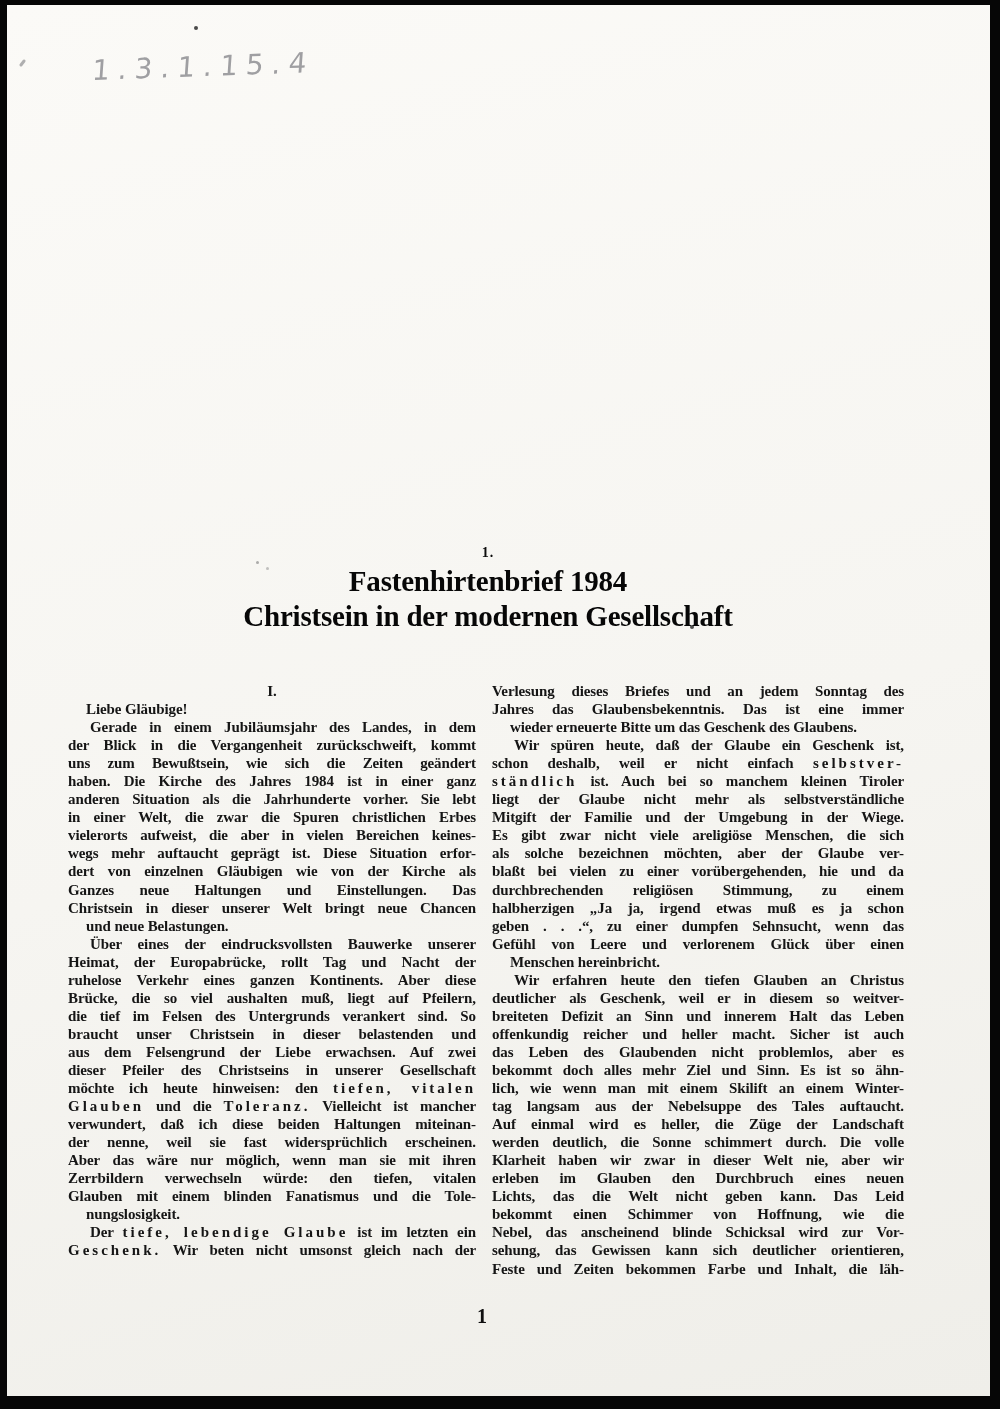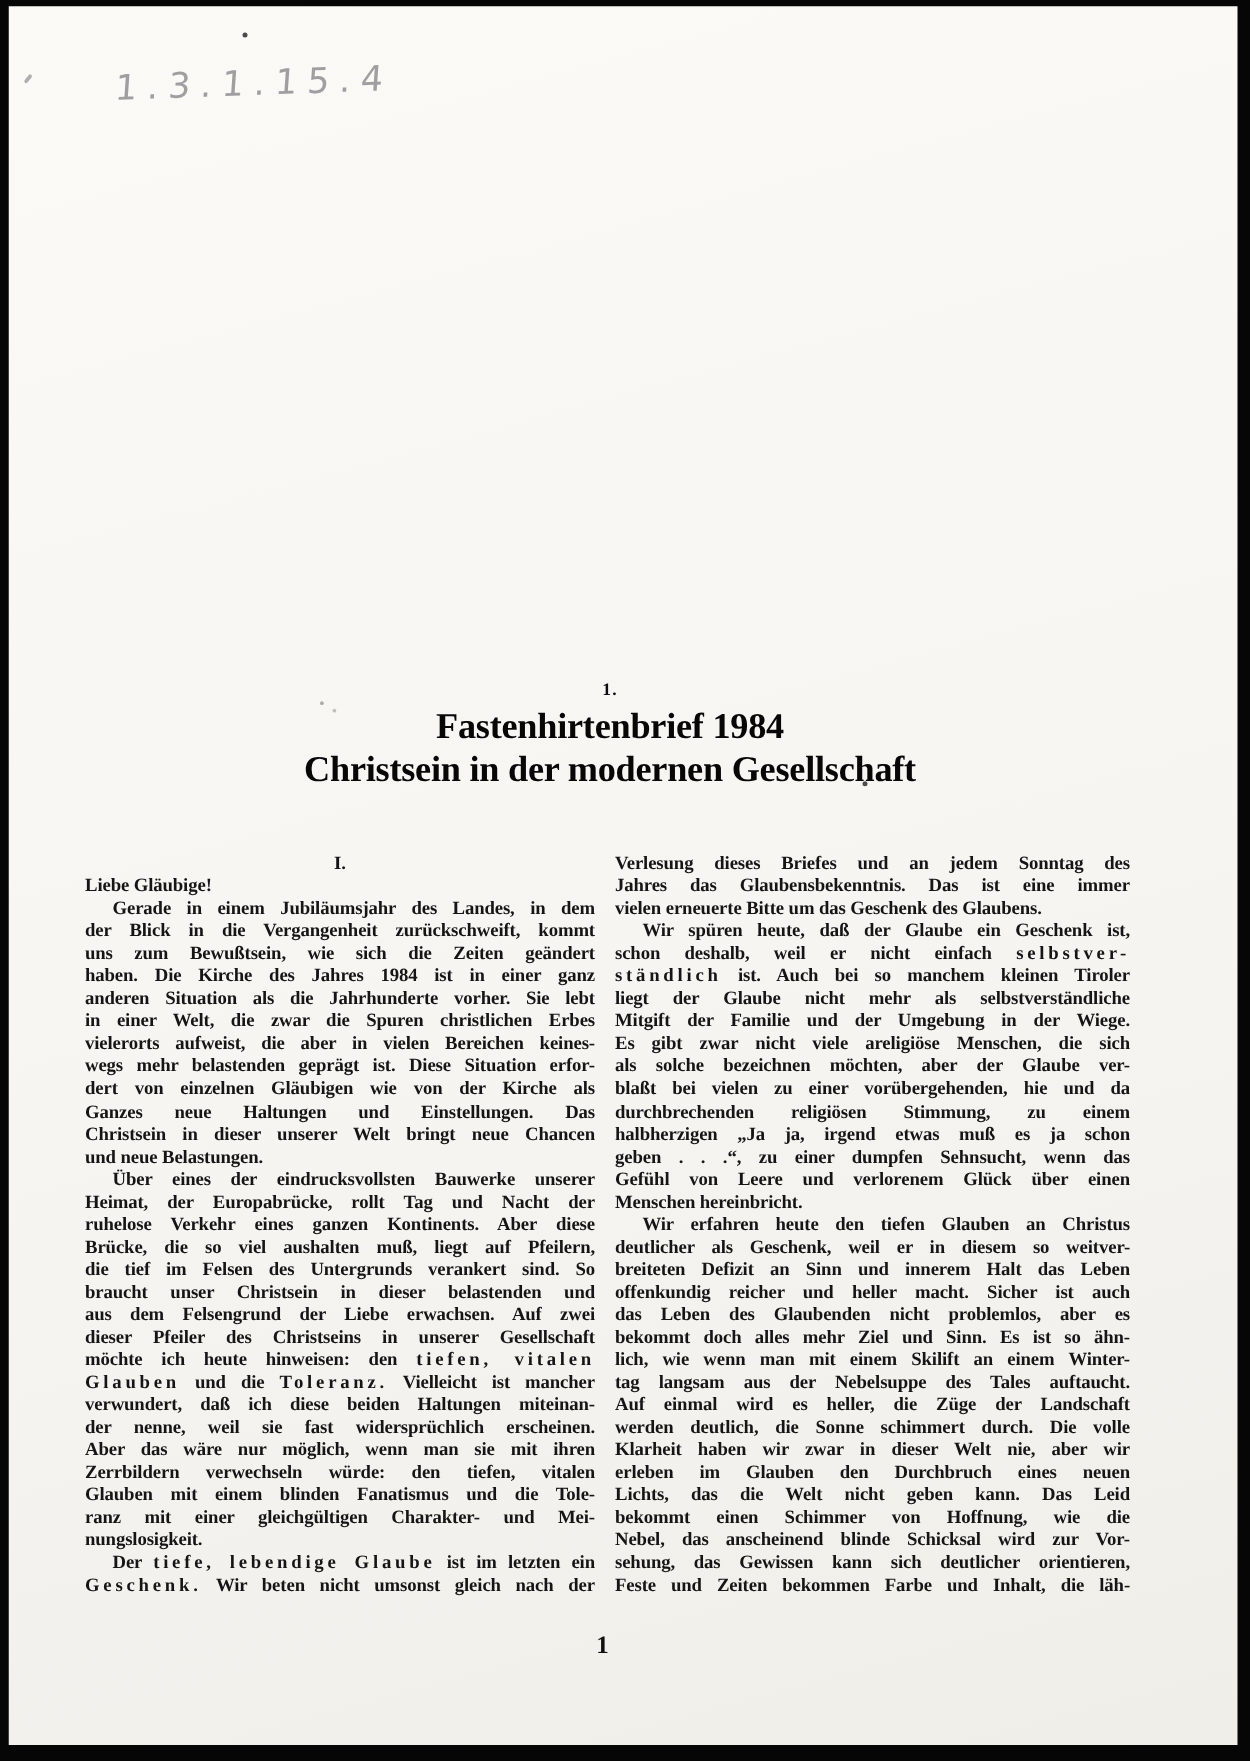--- a/index.html
+++ b/index.html
@@ -34,21 +34,21 @@
   }
   .col {
     position: absolute; top: 682px;
     font-size: 15px; line-height: 18.05px;
     font-weight: 700; color: #151515; letter-spacing: -0.1px;
   }
   .col-left  { left: 68px;  width: 408px; }
   .col-right { left: 492px; width: 412px; }
   .col-heading { text-align: center; }
   .tline { text-align: justify; text-align-last: justify; }
-  .tlast { text-align-last: left; }
+  .tlast { text-align-last: left; margin-left: 18px; }
   .indent { text-indent: 22px; }
   .sperr { letter-spacing: 0.2em; }
   .pageno {
     position: absolute; left: 477px; top: 1305px;
     font-size: 20px; font-weight: 700; color: #101010;
   }
   .speck { position: absolute; border-radius: 50%; }
   .speck-1 { left: 194px; top: 26px;  width: 4px; height: 4px; background: #2a2a2a; opacity: .85; }
   .speck-2 { left: 21px;  top: 59px;  width: 3px; height: 8px; background: #7d7d80; transform: rotate(38deg); opacity: .6; border-radius: 2px; }
   .speck-3 { left: 256px; top: 561px; width: 3px; height: 3px; background: #6e6e6e; opacity: .55; }
@@ -79,49 +79,48 @@
 <div class="col col-left" id="col-left">
     <div class="col-heading">I.</div>
     <div class="tline tlast">Liebe Gläubige!</div>
     <div class="tline indent">Gerade in einem Jubiläumsjahr des Landes, in dem</div>
     <div class="tline">der Blick in die Vergangenheit zurückschweift, kommt</div>
     <div class="tline">uns zum Bewußtsein, wie sich die Zeiten geändert</div>
     <div class="tline">haben. Die Kirche des Jahres 1984 ist in einer ganz</div>
     <div class="tline">anderen Situation als die Jahrhunderte vorher. Sie lebt</div>
     <div class="tline">in einer Welt, die zwar die Spuren christlichen Erbes</div>
     <div class="tline">vielerorts aufweist, die aber in vielen Bereichen keines-</div>
-    <div class="tline">wegs mehr belastenden geprägt ist. Diese Situation erfor-</div>
+    <div class="tline">wegs mehr auftaucht geprägt ist. Diese Situation erfor-</div>
     <div class="tline">dert von einzelnen Gläubigen wie von der Kirche als</div>
     <div class="tline">Ganzes neue Haltungen und Einstellungen. Das</div>
     <div class="tline">Christsein in dieser unserer Welt bringt neue Chancen</div>
     <div class="tline tlast">und neue Belastungen.</div>
     <div class="tline indent">Über eines der eindrucksvollsten Bauwerke unserer</div>
     <div class="tline">Heimat, der Europabrücke, rollt Tag und Nacht der</div>
     <div class="tline">ruhelose Verkehr eines ganzen Kontinents. Aber diese</div>
     <div class="tline">Brücke, die so viel aushalten muß, liegt auf Pfeilern,</div>
     <div class="tline">die tief im Felsen des Untergrunds verankert sind. So</div>
     <div class="tline">braucht unser Christsein in dieser belastenden und</div>
     <div class="tline">aus dem Felsengrund der Liebe erwachsen. Auf zwei</div>
     <div class="tline">dieser Pfeiler des Christseins in unserer Gesellschaft</div>
     <div class="tline">möchte ich heute hinweisen: den <span class="sperr">tiefen, vitalen</span></div>
     <div class="tline"><span class="sperr">Glauben</span> und die <span class="sperr">Toleranz.</span> Vielleicht ist mancher</div>
     <div class="tline">verwundert, daß ich diese beiden Haltungen miteinan-</div>
     <div class="tline">der nenne, weil sie fast widersprüchlich erscheinen.</div>
     <div class="tline">Aber das wäre nur möglich, wenn man sie mit ihren</div>
     <div class="tline">Zerrbildern verwechseln würde: den tiefen, vitalen</div>
     <div class="tline">Glauben mit einem blinden Fanatismus und die Tole-</div>
-    <div class="tline">ranz mit einer gleichgültigen Charakter- und Mei-</div>
     <div class="tline tlast">nungslosigkeit.</div>
     <div class="tline indent">Der <span class="sperr">tiefe, lebendige Glaube</span> ist im letzten ein</div>
     <div class="tline"><span class="sperr">Geschenk.</span> Wir beten nicht umsonst gleich nach der</div>
   </div>
 <div class="col col-right" id="col-right">
     <div class="tline">Verlesung dieses Briefes und an jedem Sonntag des</div>
     <div class="tline">Jahres das Glaubensbekenntnis. Das ist eine immer</div>
-    <div class="tline tlast">vielen erneuerte Bitte um das Geschenk des Glaubens.</div>
+    <div class="tline tlast">wieder erneuerte Bitte um das Geschenk des Glaubens.</div>
     <div class="tline indent">Wir spüren heute, daß der Glaube ein Geschenk ist,</div>
     <div class="tline">schon deshalb, weil er nicht einfach <span class="sperr">selbstver-</span></div>
     <div class="tline"><span class="sperr">ständlich</span> ist. Auch bei so manchem kleinen Tiroler</div>
     <div class="tline">liegt der Glaube nicht mehr als selbstverständliche</div>
     <div class="tline">Mitgift der Familie und der Umgebung in der Wiege.</div>
     <div class="tline">Es gibt zwar nicht viele areligiöse Menschen, die sich</div>
     <div class="tline">als solche bezeichnen möchten, aber der Glaube ver-</div>
     <div class="tline">blaßt bei vielen zu einer vorübergehenden, hie und da</div>
     <div class="tline">durchbrechenden religiösen Stimmung, zu einem</div>
     <div class="tline">halbherzigen „Ja ja, irgend etwas muß es ja schon</div>

